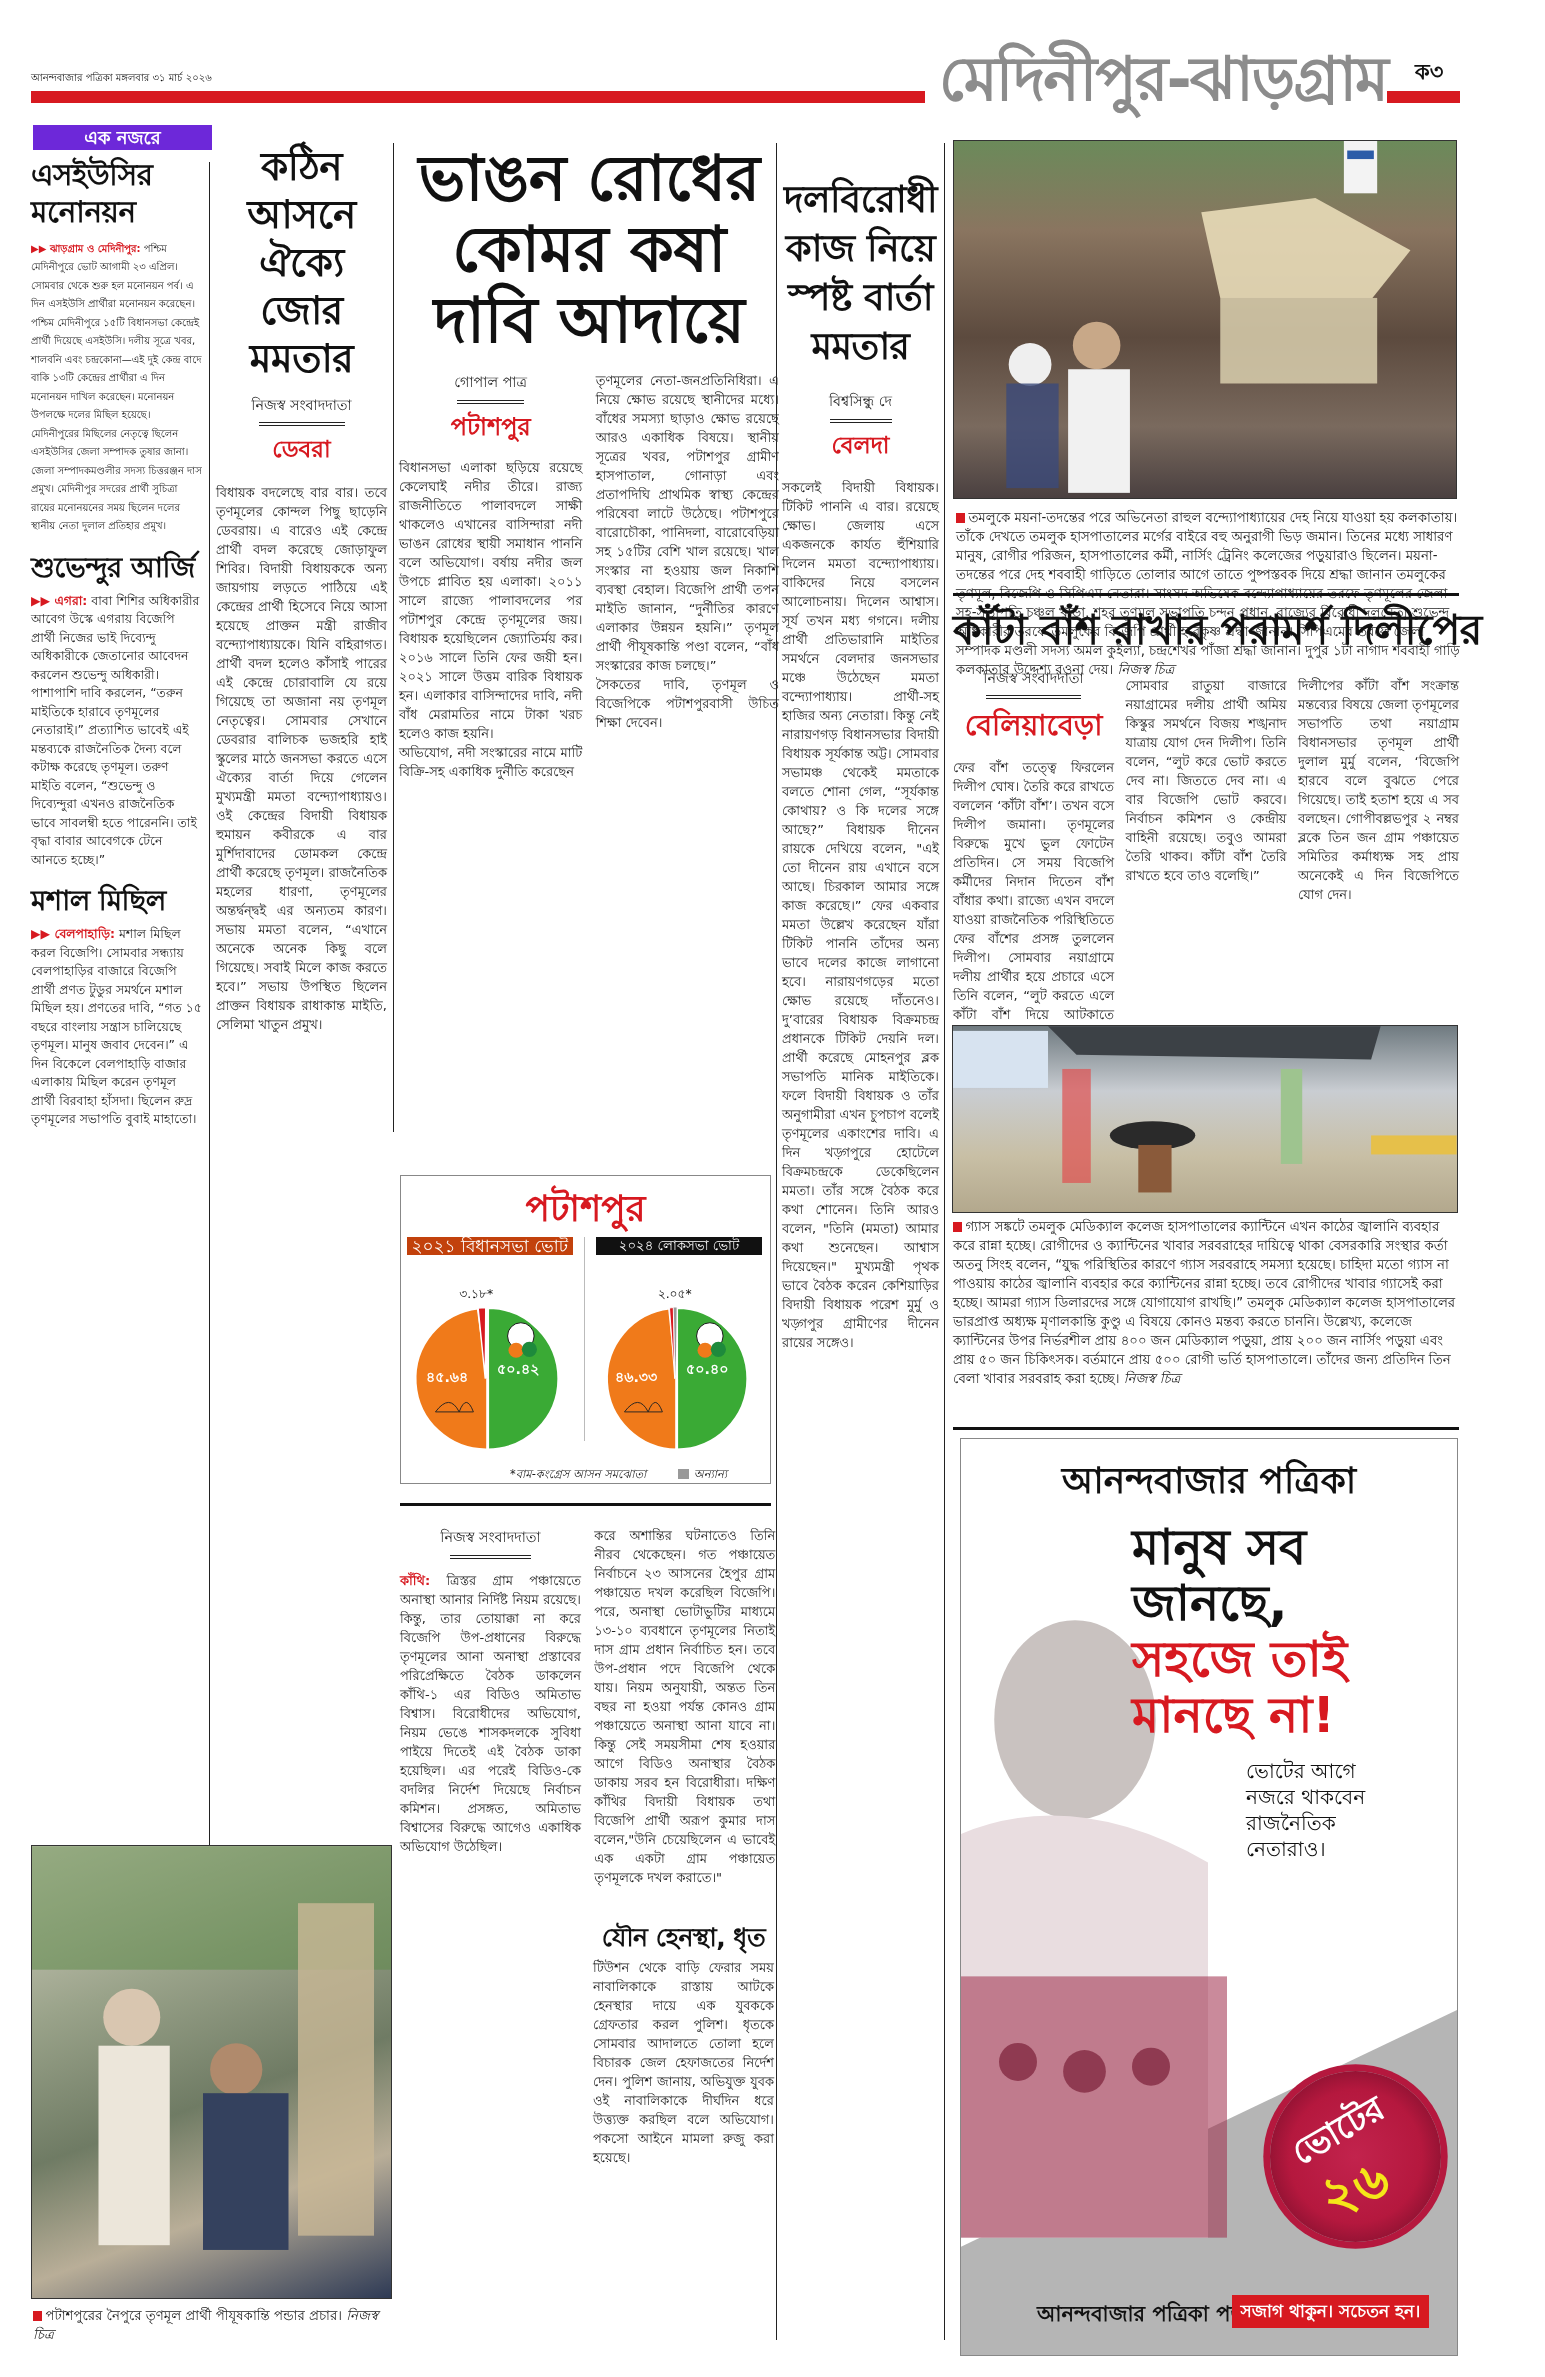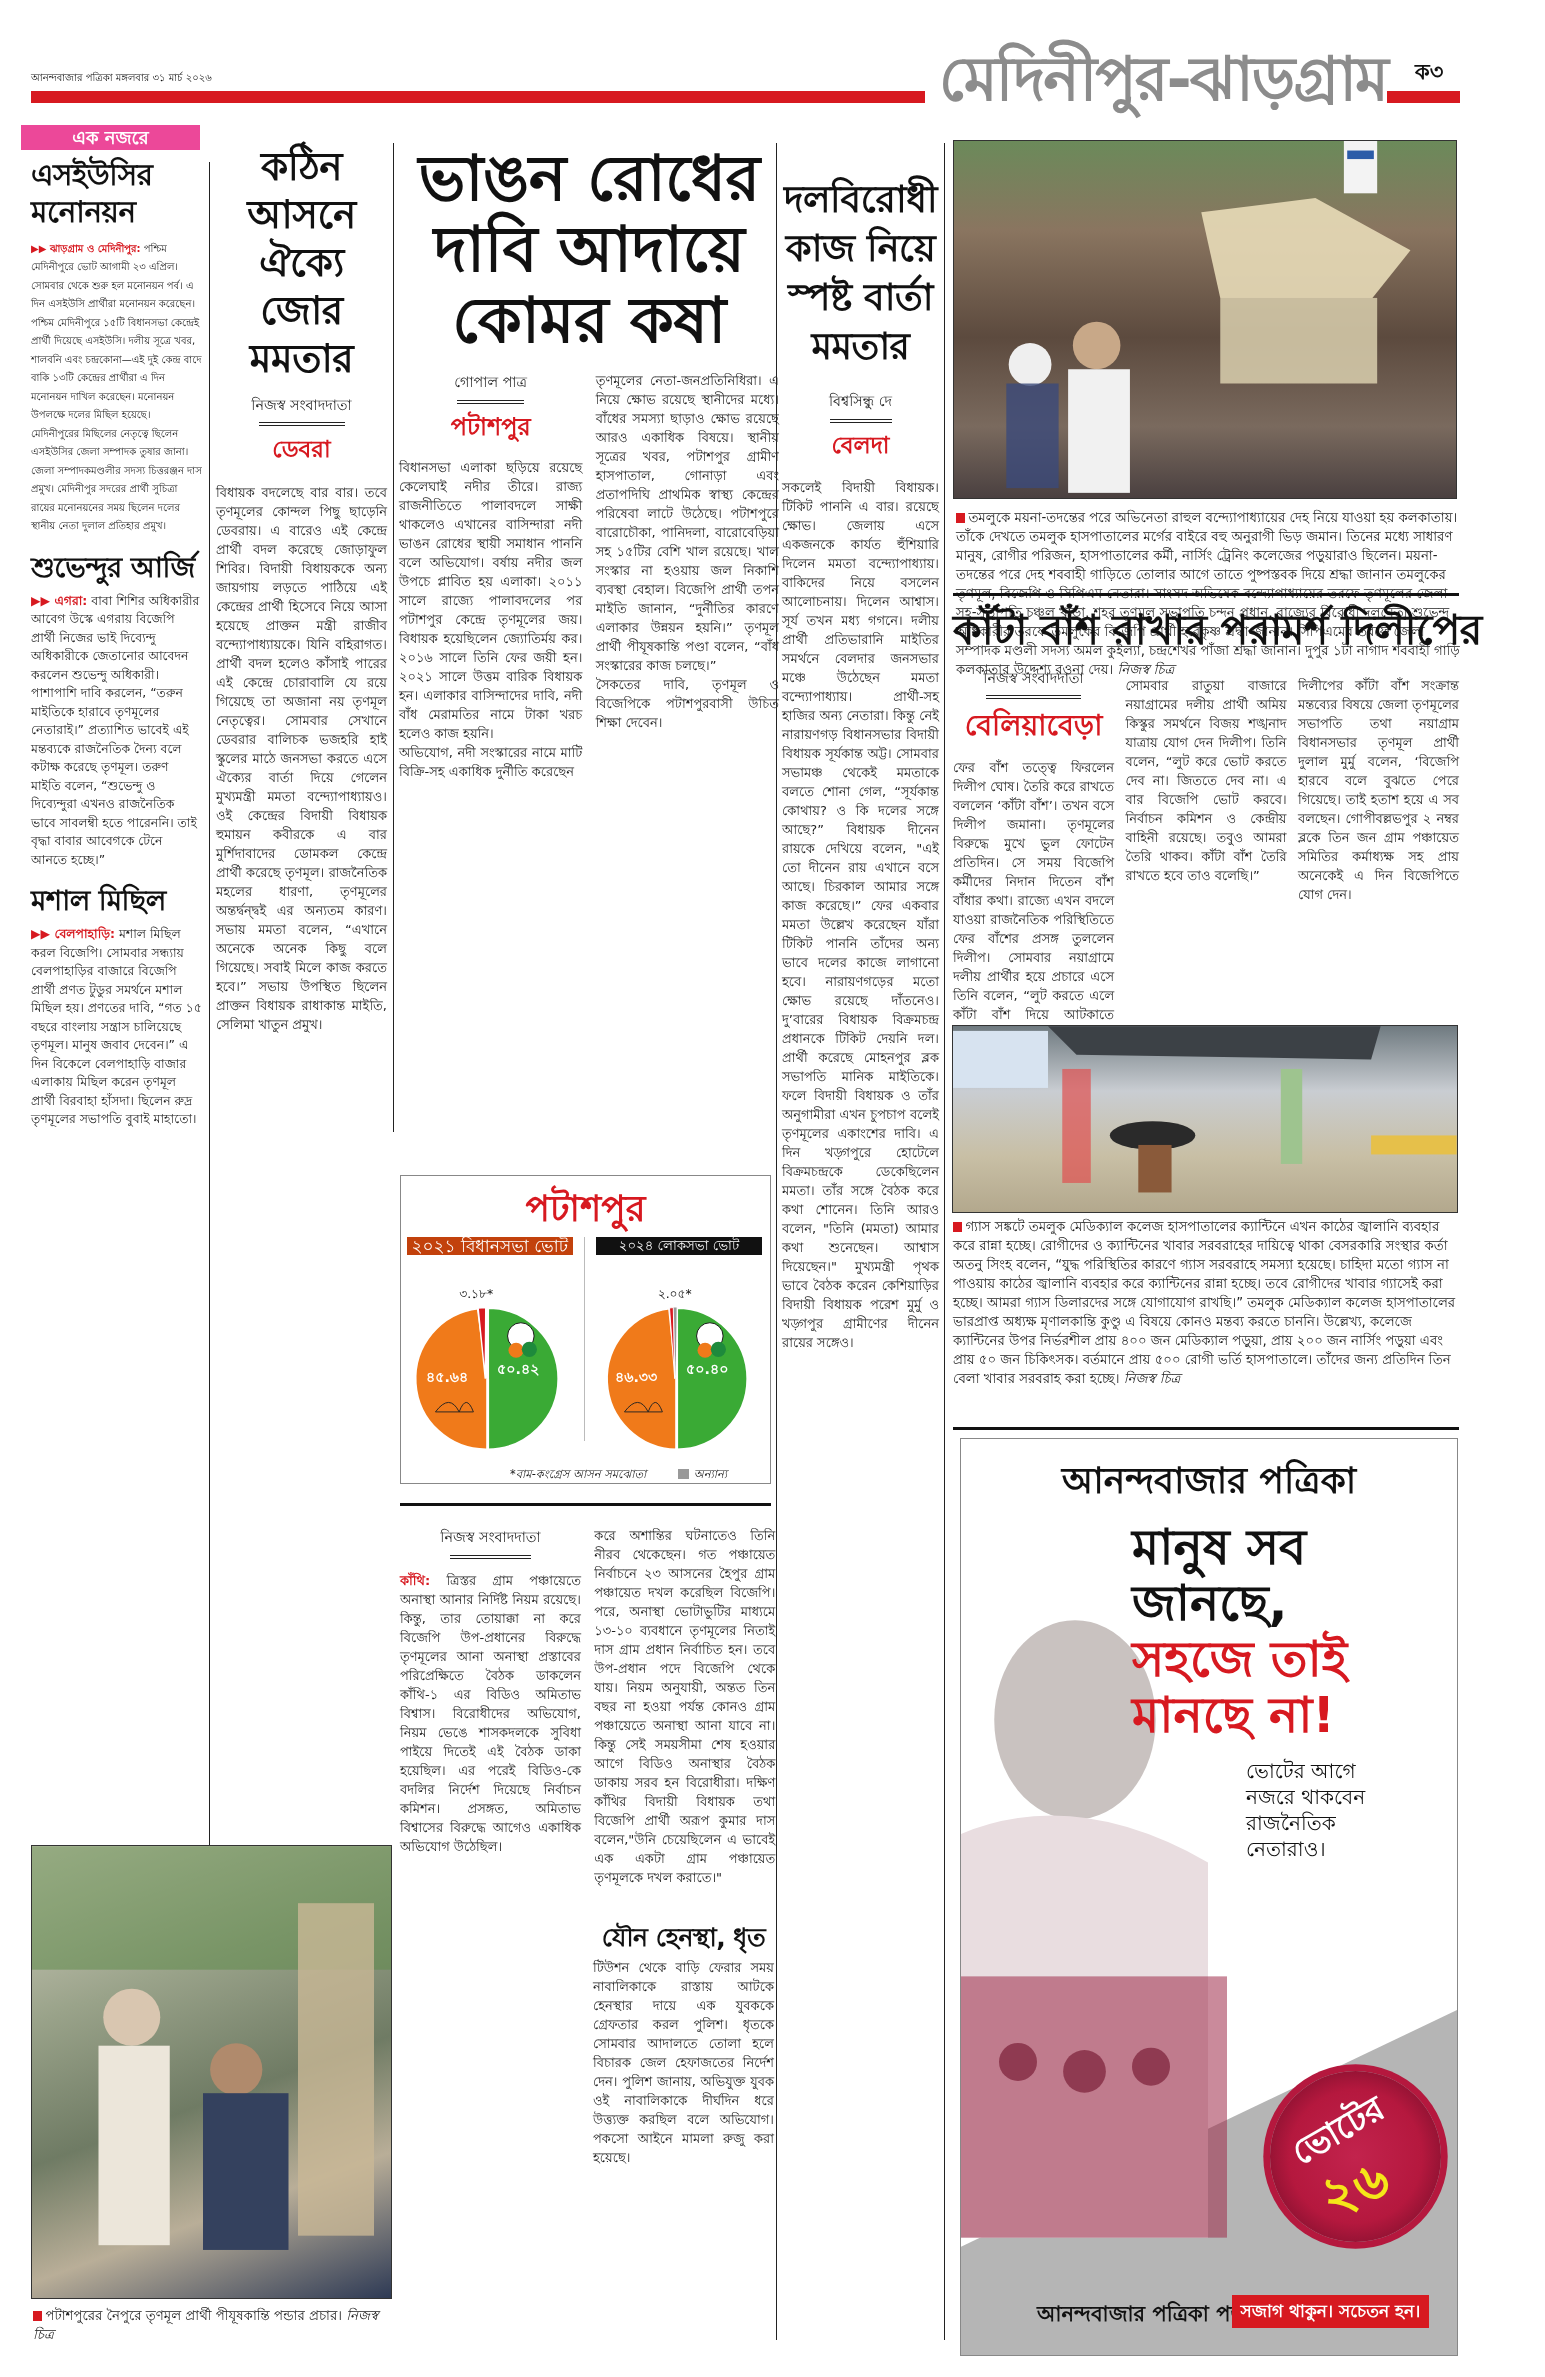--- a/index.html
+++ b/index.html
@@ -23,21 +23,21 @@
 <body>
 
 <div class="abs" style="left:0;top:0;width:1545px;height:119px;">
   <div class="abs" style="left:31px;top:70px;font-size:10px;color:#111;">আনন্দবাজার পত্রিকা মঙ্গলবার ৩১ মার্চ ২০২৬</div>
   <div class="abs" style="left:31px;top:91px;width:894px;height:12.4px;background:#d71920;"></div>
   <div class="abs" style="left:939px;top:43px;font-size:61px;font-weight:700;color:#8c8c8c;letter-spacing:-1.9px;line-height:71px;">মেদিনীপুর-ঝাড়গ্রাম</div>
   <div class="abs" style="left:1387px;top:91px;width:73px;height:12.4px;background:#d71920;"></div>
   <div class="abs" style="left:1415px;top:56px;font-size:21px;font-weight:700;color:#111;">ক৩</div>
 </div>
 
-<div class="abs" style="left:21px;top:125px;width:179px;height:25px;background:#ec4899;color:#fff;font-size:18px;font-weight:900;text-align:center;line-height:25px;">এক নজরে</div>
+<div class="abs" style="left:33px;top:125px;width:179px;height:25px;background:#6d28d9;color:#fff;font-size:18px;font-weight:900;text-align:center;line-height:25px;">এক নজরে</div>
 
 <div class="col-rule" style="left:209px;top:162px;height:1712px;"></div>
 
 <div class="abs" style="left:31px;top:157px;width:171px;">
 
   <div>
     <div class="headline" style="text-align:left;font-size:29.5px;line-height:37px;">
       <div>এসইউসির</div>
       <div>মনোনয়ন</div>
     </div>
@@ -90,22 +90,22 @@
   </div>
   <div class="byline" style="margin-top:10.5px;">নিজস্ব সংবাদদাতা</div>
   <div class="byline-rule" style="width:86px;"></div>
   <div class="dateline" style="font-size:23px;">ডেবরা</div>
   <p class="body-text" style="margin-top:13.3px;">বিধায়ক বদলেছে বার বার। তবে তৃণমূলের কোন্দল পিছু ছাড়েনি ডেবরায়। এ বারেও এই কেন্দ্রে প্রার্থী বদল করেছে জোড়াফুল শিবির। বিদায়ী বিধায়ককে অন্য জায়গায় লড়তে পাঠিয়ে এই কেন্দ্রের প্রার্থী হিসেবে নিয়ে আসা হয়েছে প্রাক্তন মন্ত্রী রাজীব বন্দ্যোপাধ্যায়কে। যিনি বহিরাগত। প্রার্থী বদল হলেও কাঁসাই পারের এই কেন্দ্রে চোরাবালি যে রয়ে গিয়েছে তা অজানা নয় তৃণমূল নেতৃত্বের। সোমবার সেখানে ডেবরার বালিচক ভজহরি হাই স্কুলের মাঠে জনসভা করতে এসে ঐক্যের বার্তা দিয়ে গেলেন মুখ্যমন্ত্রী মমতা বন্দ্যোপাধ্যায়ও। ওই কেন্দ্রের বিদায়ী বিধায়ক হুমায়ন কবীরকে এ বার মুর্শিদাবাদের ডোমকল কেন্দ্রে প্রার্থী করেছে তৃণমূল। রাজনৈতিক মহলের ধারণা, তৃণমূলের অন্তর্দ্বন্দ্বই এর অন্যতম কারণ। সভায় মমতা বলেন, “এখানে অনেকে অনেক কিছু বলে গিয়েছে। সবাই মিলে কাজ করতে হবে।” সভায় উপস্থিত ছিলেন প্রাক্তন বিধায়ক রাধাকান্ত মাইতি, সেলিমা খাতুন প্রমুখ।</p>
 </div>
 
 <div class="abs" style="left:399px;top:143px;width:380px;">
   <div class="headline" style="font-size:63px;line-height:71px;">
     <div>ভাঙন রোধের</div>
+    <div>কোমর কষা</div>
     <div>দাবি আদায়ে</div>
-    <div>কোমর কষা</div>
   </div>
   <div style="display:flex;gap:13.3px;margin-top:15px;">
     <div style="width:184px;">
       <div class="byline">গোপাল পাত্র</div>
       <div class="byline-rule" style="width:67px;"></div>
       <div class="dateline" style="font-size:24px;">পটাশপুর</div>
       <p class="body-text" style="margin-top:9.5px;">বিধানসভা এলাকা ছড়িয়ে রয়েছে কেলেঘাই নদীর তীরে। রাজ্য রাজনীতিতে পালাবদলে সাক্ষী থাকলেও এখানের বাসিন্দারা নদী ভাঙন রোধের স্থায়ী সমাধান পাননি বলে অভিযোগ। বর্ষায় নদীর জল উপচে প্লাবিত হয় এলাকা। ২০১১ সালে রাজ্যে পালাবদলের পর পটাশপুর কেন্দ্রে তৃণমূলের জয়। বিধায়ক হয়েছিলেন জ্যোতির্ময় কর। ২০১৬ সালে তিনি ফের জয়ী হন। ২০২১ সালে উত্তম বারিক বিধায়ক হন। এলাকার বাসিন্দাদের দাবি, নদী বাঁধ মেরামতির নামে টাকা খরচ হলেও কাজ হয়নি।</p>
       <p class="body-text">অভিযোগ, নদী সংস্কারের নামে মাটি বিক্রি-সহ একাধিক দুর্নীতি করেছেন</p>
     </div>
     <div style="width:184px;">

